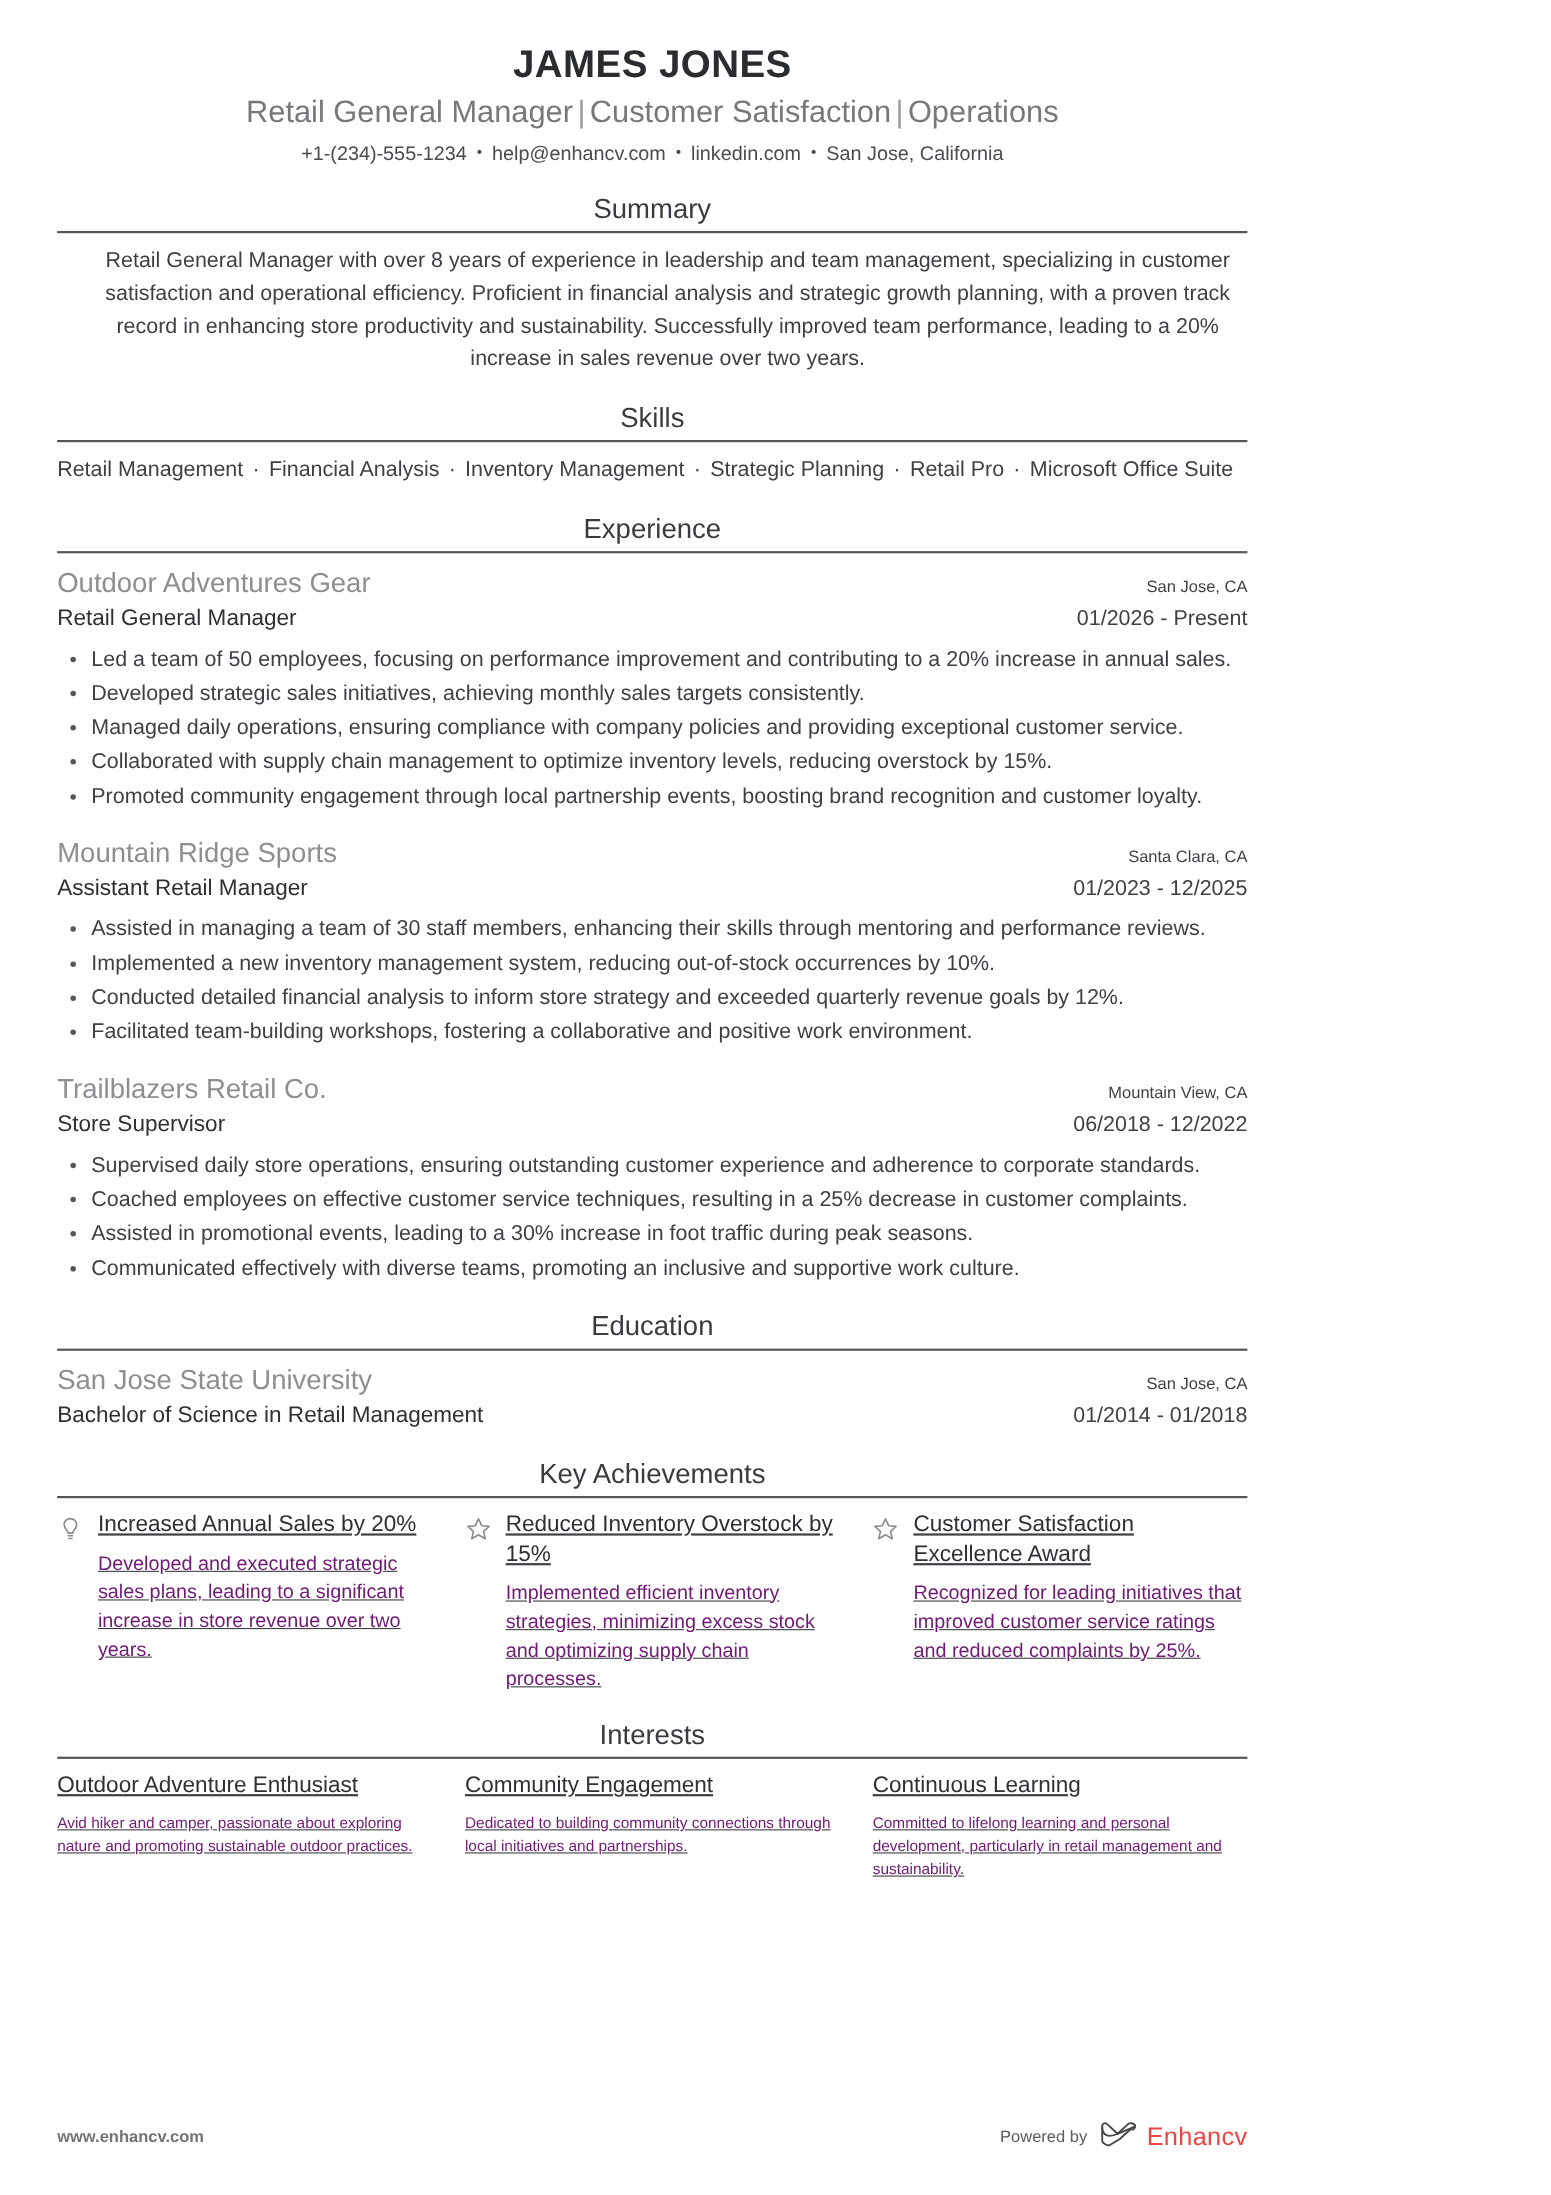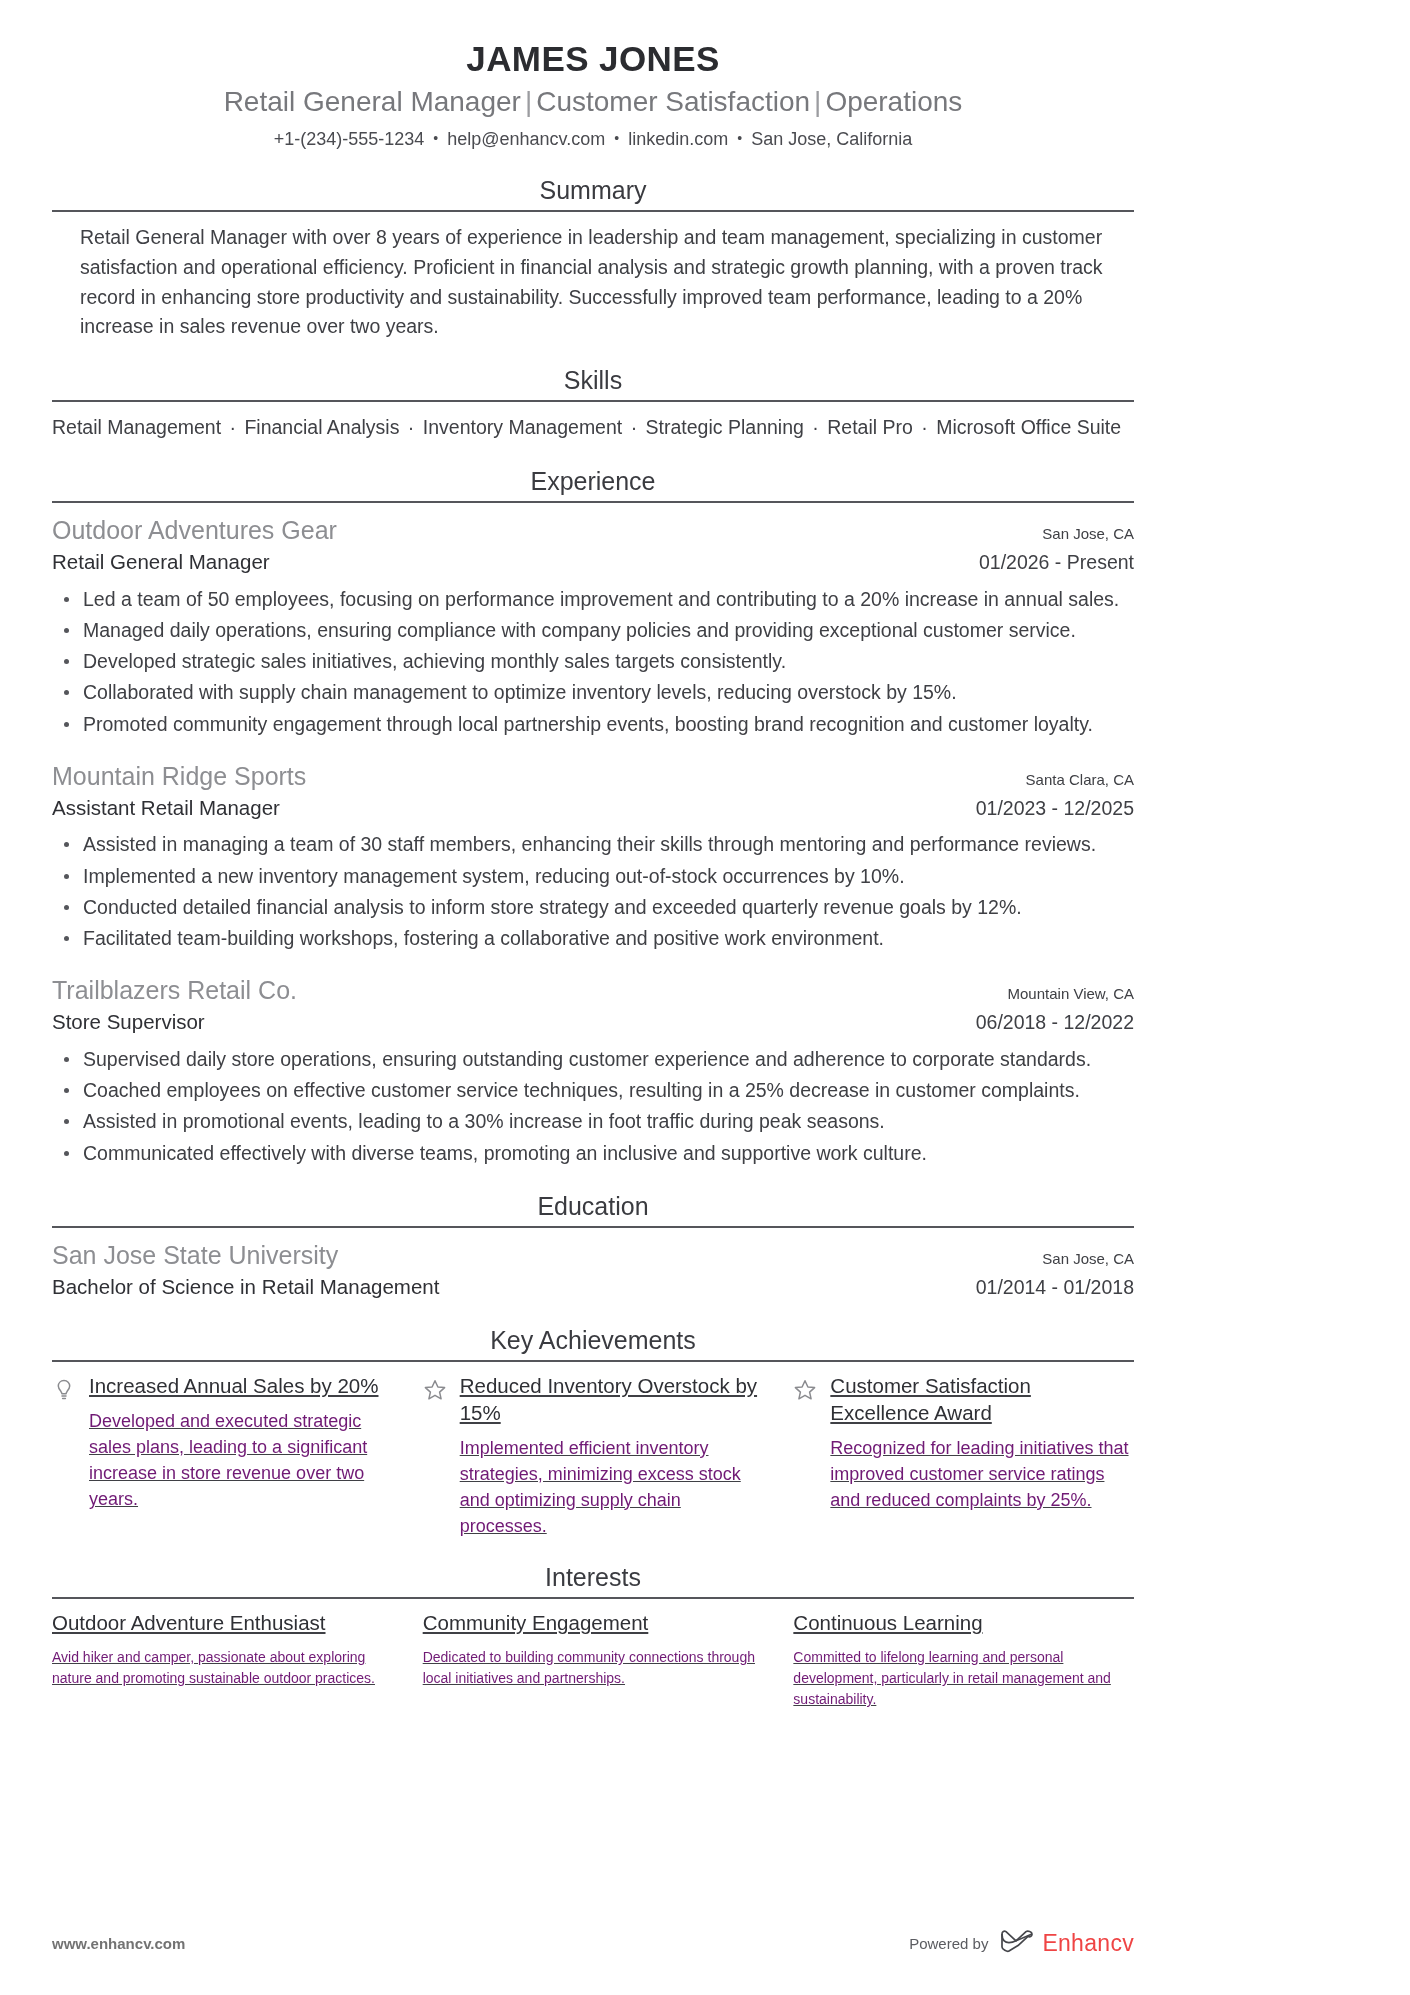--- a/index.html
+++ b/index.html
@@ -77,21 +77,21 @@
     border: 0;
     border-top: 2px solid #55565b;
     margin: 0 0 11px 0;
   }
 
   
   .summary-text {
     font-size: 19.5px;
     line-height: 1.52;
     color: #3f4045;
-    text-align: left;
+    text-align: center;
     margin-left: 28px;
   }
 
   
   .skills-line {
     font-size: 19.5px;
     line-height: 1.5;
     color: #3f4045;
   }
   .skills-line .sep { padding: 0 3px; color: #3f4045; }
@@ -275,22 +275,22 @@
           <div class="entry-row">
             <div class="entry-org">Outdoor Adventures Gear</div>
             <div class="entry-loc">San Jose, CA</div>
           </div>
           <div class="entry-row">
             <div class="entry-role">Retail General Manager</div>
             <div class="entry-dates">01/2026 - Present</div>
           </div>
           <ul class="bullets">
             <li>Led a team of 50 employees, focusing on performance improvement and contributing to a 20% increase in annual sales.</li>
+            <li>Developed strategic sales initiatives, achieving monthly sales targets consistently.</li>
             <li>Managed daily operations, ensuring compliance with company policies and providing exceptional customer service.</li>
-            <li>Developed strategic sales initiatives, achieving monthly sales targets consistently.</li>
             <li>Collaborated with supply chain management to optimize inventory levels, reducing overstock by 15%.</li>
             <li>Promoted community engagement through local partnership events, boosting brand recognition and customer loyalty.</li>
           </ul>
         </div>
         <div class="entry">
           <div class="entry-row">
             <div class="entry-org">Mountain Ridge Sports</div>
             <div class="entry-loc">Santa Clara, CA</div>
           </div>
           <div class="entry-row">

